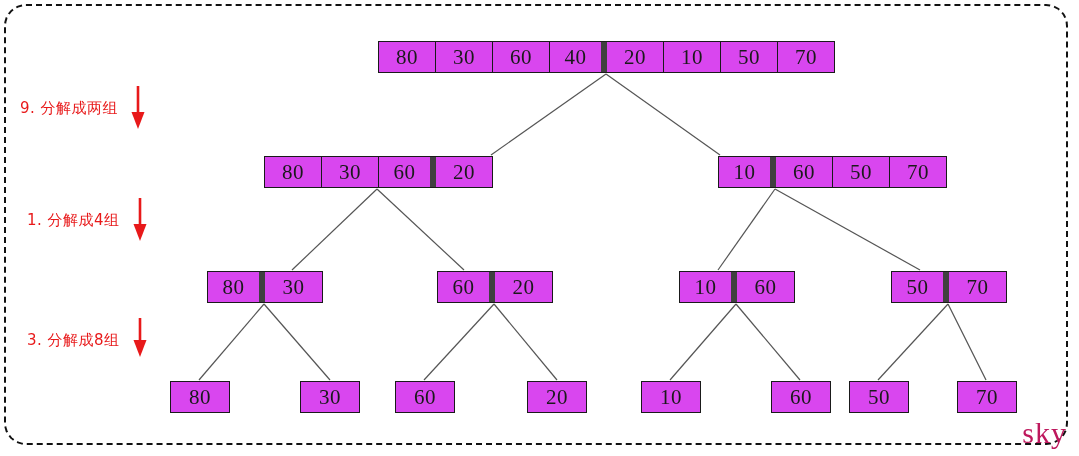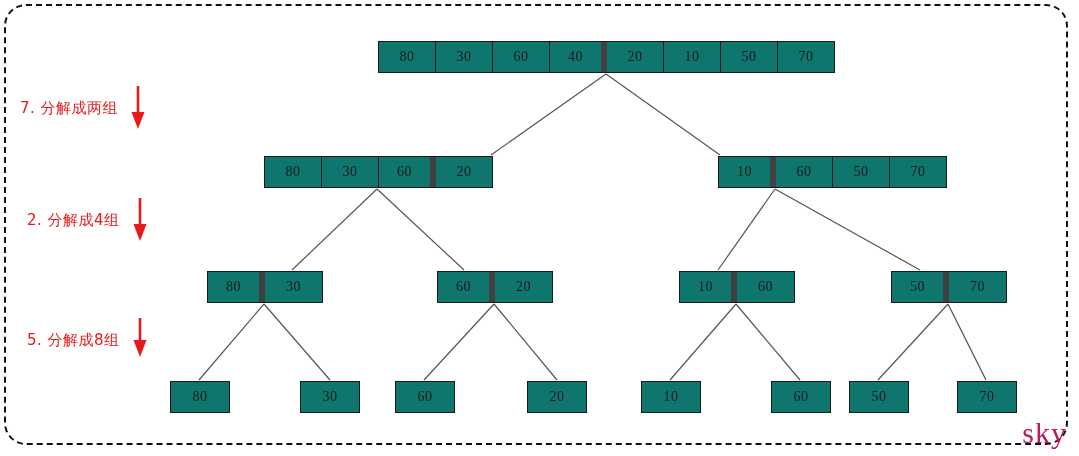--- a/index.html
+++ b/index.html
@@ -46,25 +46,25 @@
     box-sizing: border-box;
     border: 1px solid #1a1a1a;
     background: #ffffff;
     height: 32px;
   }
   .cell {
     box-sizing: border-box;
     display: flex;
     align-items: center;
     justify-content: center;
-    font-size: 14px;
+    font-size: 21px;
     line-height: 1;
     color: #1a1a1a;
     border-right: 1px solid #1a1a1a;
-    background: #0f766e;
+    background: #d946ef;
     letter-spacing: 0.4px;
   }
   .cell:last-child {
     border-right: none;
   }
   .cell.split-right {
     border-right: 6px solid #404040;
   }
   
   .step {
@@ -124,37 +124,37 @@
 
       <line x1="736" y1="304" x2="670" y2="380"></line>
       <line x1="736" y1="304" x2="800" y2="380"></line>
 
       <line x1="948" y1="304" x2="878" y2="380"></line>
       <line x1="948" y1="304" x2="986" y2="380"></line>
     </g>
   </svg>
 
   <div class="step" style="left:20px; top:86px;">
-    <span class="step-text">7. 分解成两组</span>
+    <span class="step-text">9. 分解成两组</span>
     <svg class="step-arrow" viewBox="0 0 16 44">
       <line x1="8" y1="0" x2="8" y2="28" stroke="#e8191a" stroke-width="2.6"></line>
       <polygon points="1.5,26 14.5,26 8,43" fill="#e8191a"></polygon>
     </svg>
   </div>
 
   <div class="step" style="left:27px; top:198px;">
-    <span class="step-text">2. 分解成4组</span>
+    <span class="step-text">1. 分解成4组</span>
     <svg class="step-arrow" viewBox="0 0 16 44">
       <line x1="8" y1="0" x2="8" y2="28" stroke="#e8191a" stroke-width="2.6"></line>
       <polygon points="1.5,26 14.5,26 8,43" fill="#e8191a"></polygon>
     </svg>
   </div>
 
   <div class="step" style="left:27px; top:318px;">
-    <span class="step-text">5. 分解成8组</span>
+    <span class="step-text">3. 分解成8组</span>
     <svg class="step-arrow" viewBox="0 0 16 44">
       <line x1="8" y1="0" x2="8" y2="24" stroke="#e8191a" stroke-width="2.6"></line>
       <polygon points="1.5,22 14.5,22 8,39" fill="#e8191a"></polygon>
     </svg>
   </div>
 
   <div class="node" style="left:378px; top:41px;">
     <div class="cell" style="width:57px;">80</div>
     <div class="cell" style="width:57px;">30</div>
     <div class="cell" style="width:57px;">60</div>

